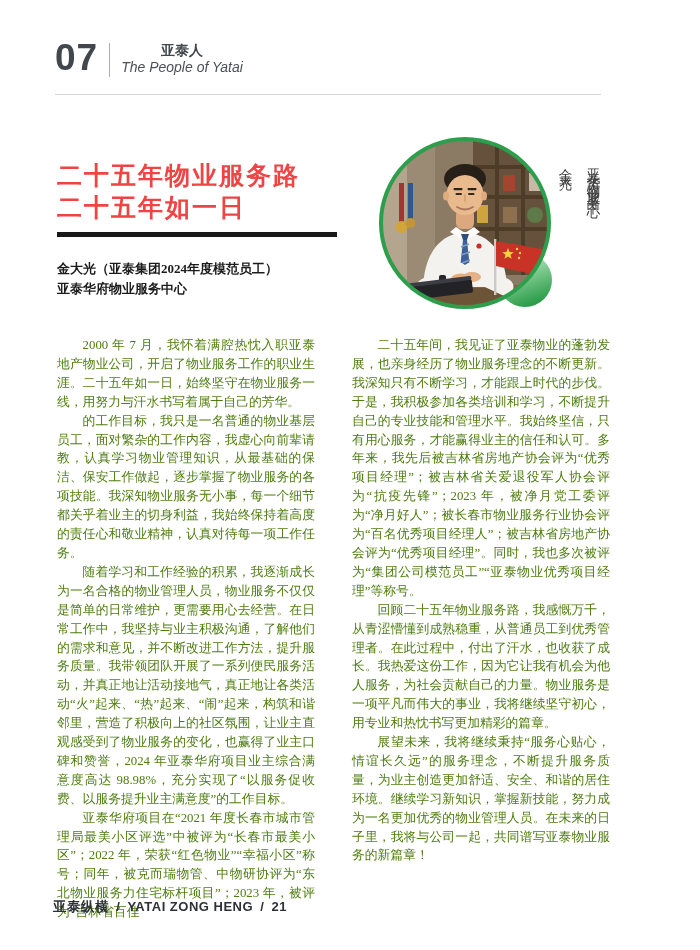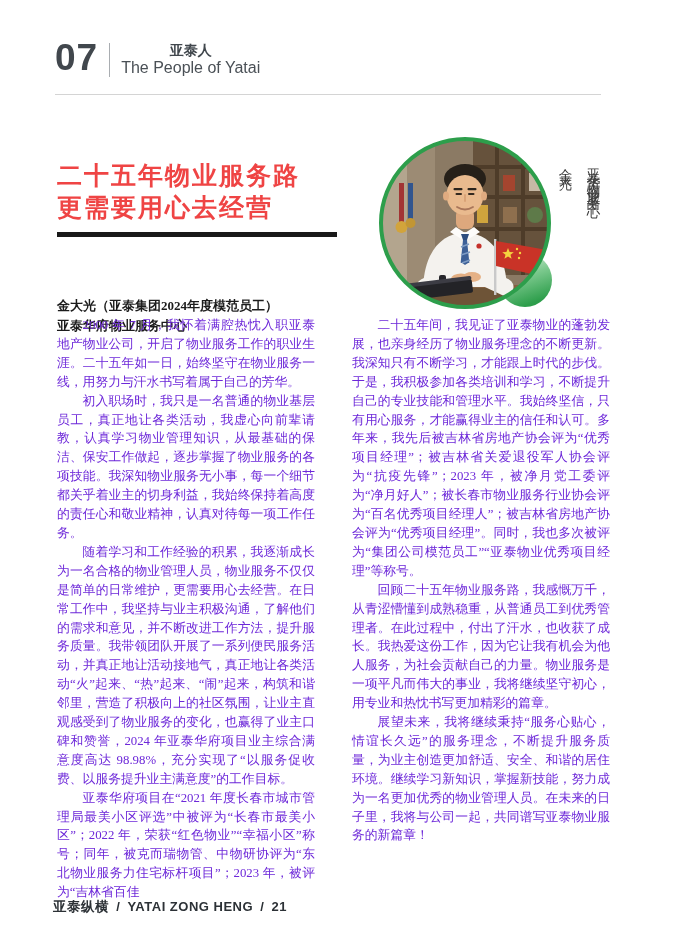--- a/index.html
+++ b/index.html
@@ -6,45 +6,45 @@
   .page{position:relative;width:700px;height:950px;background:#ffffff;overflow:hidden;
         font-family:"Liberation Serif","DejaVu Serif",serif;color:#1f1f1f;}
 
   
   .hdr{position:absolute;left:55px;top:38px;display:flex;align-items:flex-start;gap:11px;
        font-family:"Liberation Sans","DejaVu Sans",sans-serif;color:#41474d;}
   .hdr-num{font-size:37px;font-weight:700;line-height:40px;letter-spacing:1px;}
   .hdr-div{width:1px;height:34px;background:#a9adb1;margin-top:5px;}
   .hdr-sec{padding-top:3px;text-align:center;}
   .hdr-cn{font-size:14px;font-weight:700;line-height:18px;}
-  .hdr-en{font-size:16px;line-height:17px;color:#4a5056;}
+  .hdr-en{font-size:14px;line-height:17px;color:#4a5056;font-style:italic;}
   .hdr-rule{position:absolute;left:55px;top:94px;width:546px;height:1px;background:#d4d4d4;}
 
   
   .title{position:absolute;left:57px;top:159px;margin:0;
          font-family:"Liberation Sans","DejaVu Sans",sans-serif;
          font-weight:800;font-size:25px;line-height:32px;color:#ef4444;letter-spacing:2px;}
   .tl{display:block;}
   .title-bar{position:absolute;left:57px;top:232px;width:280px;height:5px;background:#191919;}
   .byline{position:absolute;left:57px;top:259px;font-size:13px;font-weight:700;
-          line-height:20px;color:#1c1c1c;margin-top:37px;}
+          line-height:20px;color:#1c1c1c;}
 
   
   .deco-circle{position:absolute;left:498px;top:253px;width:54px;height:54px;border-radius:50%;
                background:linear-gradient(160deg,#e7f5e8 5%,#7cc98e 45%,#2d9e4b 85%);z-index:0;}
   .photo{position:absolute;left:377px;top:135px;width:176px;height:176px;margin:0;z-index:1;}
   .vcaption{position:absolute;left:556px;top:158px;height:200px;writing-mode:vertical-rl;
             font-family:"Liberation Sans","DejaVu Sans",sans-serif;font-size:13.5px;
             letter-spacing:4px;color:#3b3b3b;z-index:2;}
   .vcap-org{display:block;margin-left:10px;}
   .vcap-name{display:block;}
 
   
-  .col{position:absolute;top:316px;width:258px;font-size:12.8px;line-height:18.9px;
-       text-align:justify;color:#6d28d9;}
+  .col{position:absolute;top:336px;width:258px;font-size:12.8px;line-height:18.9px;
+       text-align:justify;color:#4d7c0f;}
   .col-left{left:57px;}
   .col-right{left:352px;}
   .para{margin:0;text-indent:2em;}
   .para.cont{text-indent:0;}
 
   
   .ftr{position:absolute;left:53px;top:898px;font-family:"Liberation Sans","DejaVu Sans",sans-serif;
        font-size:13px;color:#2c3136;letter-spacing:0.5px;font-weight:700;}
   .ftr-cn{font-size:13.5px;text-align:center;}
   .ftr-sep{padding:0 3px;}
@@ -59,21 +59,21 @@
     <div class="hdr-div"></div>
     <div class="hdr-sec">
       <div class="hdr-cn">亚泰人</div>
       <div class="hdr-en">The People of Yatai</div>
     </div>
   </header>
   <div class="hdr-rule"></div>
 
   <h1 class="title">
     <span class="tl">二十五年物业服务路</span>
-    <span class="tl">更需要用心去经营</span>
+    <span class="tl">二十五年如一日</span>
   </h1>
   <div class="title-bar"></div>
 
   <div class="byline">
     <div>金大光（亚泰集团2024年度模范员工）</div>
     <div>亚泰华府物业服务中心</div>
   </div>
 
   <div class="deco-circle"></div>
 
@@ -156,21 +156,21 @@
     </svg>
   </figure>
 
   <div class="vcaption">
     <span class="vcap-org">亚泰华府物业服务中心</span>
     <span class="vcap-name">金大光</span>
   </div>
 
   <section class="col col-left">
     <p class="para">2000 年 7 月，我怀着满腔热忱入职亚泰地产物业公司，开启了物业服务工作的职业生涯。二十五年如一日，始终坚守在物业服务一线，用努力与汗水书写着属于自己的芳华。</p>
-    <p class="para">初入职场时，我只是一名普通的物业基层员工，真正地让各类活动，我虚心向前辈请教，认真学习物业管理知识，从最基础的保洁、保安工作做起，逐步掌握了物业服务的各项技能。我深知物业服务无小事，每一个细节都关乎着业主的切身利益，我始终保持着高度的责任心和敬业精神，认真对待每一项工作任务。</p>
+    <p class="para">的工作目标，我只是一名普通的物业基层员工，面对繁杂的工作内容，我虚心向前辈请教，认真学习物业管理知识，从最基础的保洁、保安工作做起，逐步掌握了物业服务的各项技能。我深知物业服务无小事，每一个细节都关乎着业主的切身利益，我始终保持着高度的责任心和敬业精神，认真对待每一项工作任务。</p>
     <p class="para">随着学习和工作经验的积累，我逐渐成长为一名合格的物业管理人员，物业服务不仅仅是简单的日常维护，更需要用心去经营。在日常工作中，我坚持与业主积极沟通，了解他们的需求和意见，并不断改进工作方法，提升服务质量。我带领团队开展了一系列便民服务活动，并真正地让活动接地气，真正地让各类活动“火”起来、“热”起来、“闹”起来，构筑和谐邻里，营造了积极向上的社区氛围，让业主直观感受到了物业服务的变化，也赢得了业主口碑和赞誉，2024 年亚泰华府项目业主综合满意度高达 98.98%，充分实现了“以服务促收费、以服务提升业主满意度”的工作目标。</p>
     <p class="para">亚泰华府项目在“2021 年度长春市城市管理局最美小区评选”中被评为“长春市最美小区”；2022 年，荣获“红色物业”“幸福小区”称号；同年，被克而瑞物管、中物研协评为“东北物业服务力住宅标杆项目”；2023 年，被评为“吉林省百佳</p>
   </section>
 
   <section class="col col-right">
     <p class="para">二十五年间，我见证了亚泰物业的蓬勃发展，也亲身经历了物业服务理念的不断更新。我深知只有不断学习，才能跟上时代的步伐。于是，我积极参加各类培训和学习，不断提升自己的专业技能和管理水平。我始终坚信，只有用心服务，才能赢得业主的信任和认可。多年来，我先后被吉林省房地产协会评为“优秀项目经理”；被吉林省关爱退役军人协会评为“抗疫先锋”；2023 年，被净月党工委评为“净月好人”；被长春市物业服务行业协会评为“百名优秀项目经理人”；被吉林省房地产协会评为“优秀项目经理”。同时，我也多次被评为“集团公司模范员工”“亚泰物业优秀项目经理”等称号。</p>
     <p class="para">回顾二十五年物业服务路，我感慨万千，从青涩懵懂到成熟稳重，从普通员工到优秀管理者。在此过程中，付出了汗水，也收获了成长。我热爱这份工作，因为它让我有机会为他人服务，为社会贡献自己的力量。物业服务是一项平凡而伟大的事业，我将继续坚守初心，用专业和热忱书写更加精彩的篇章。</p>
     <p class="para">展望未来，我将继续秉持“服务心贴心，情谊长久远”的服务理念，不断提升服务质量，为业主创造更加舒适、安全、和谐的居住环境。继续学习新知识，掌握新技能，努力成为一名更加优秀的物业管理人员。在未来的日子里，我将与公司一起，共同谱写亚泰物业服务的新篇章！</p>
   </section>
 

